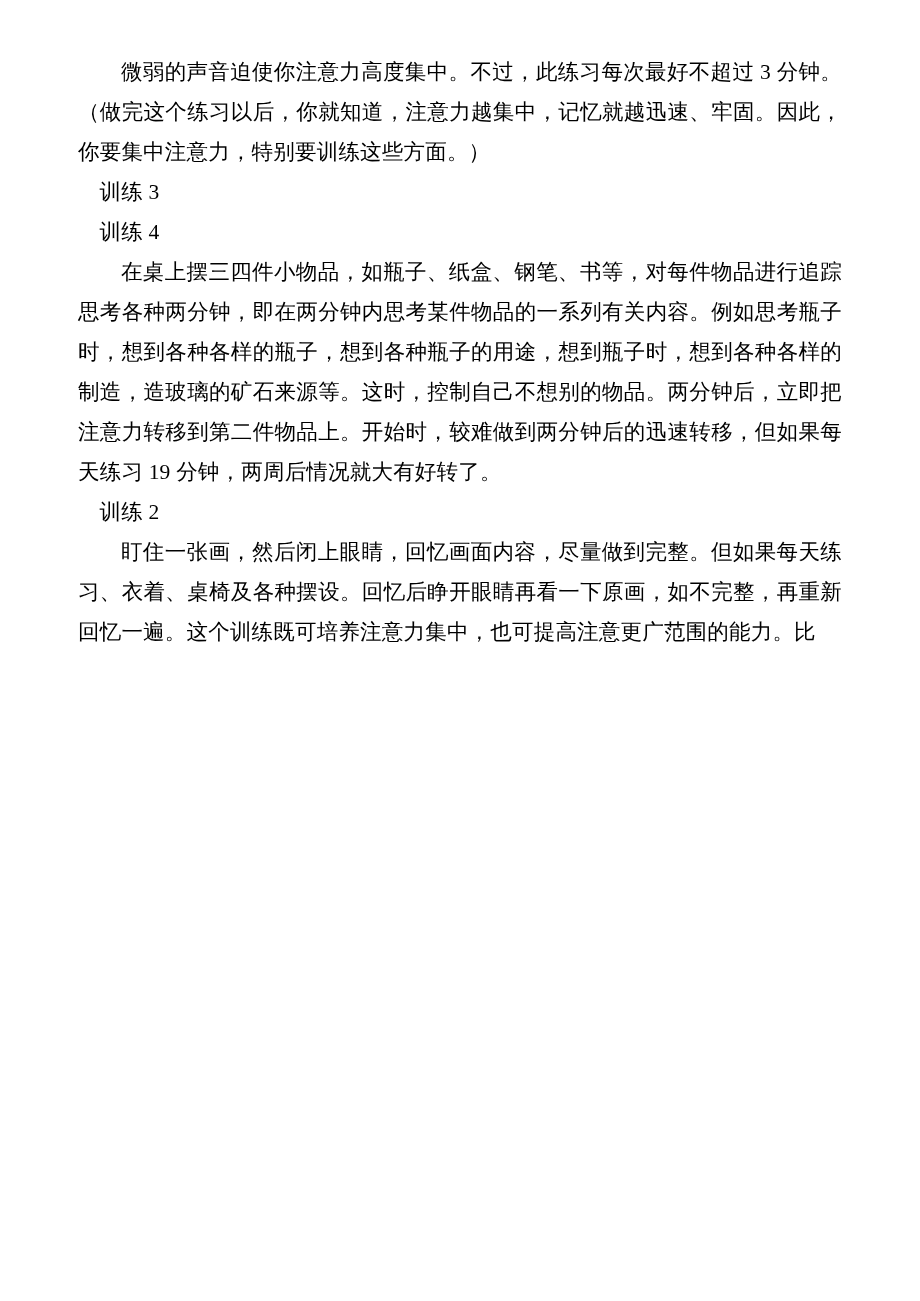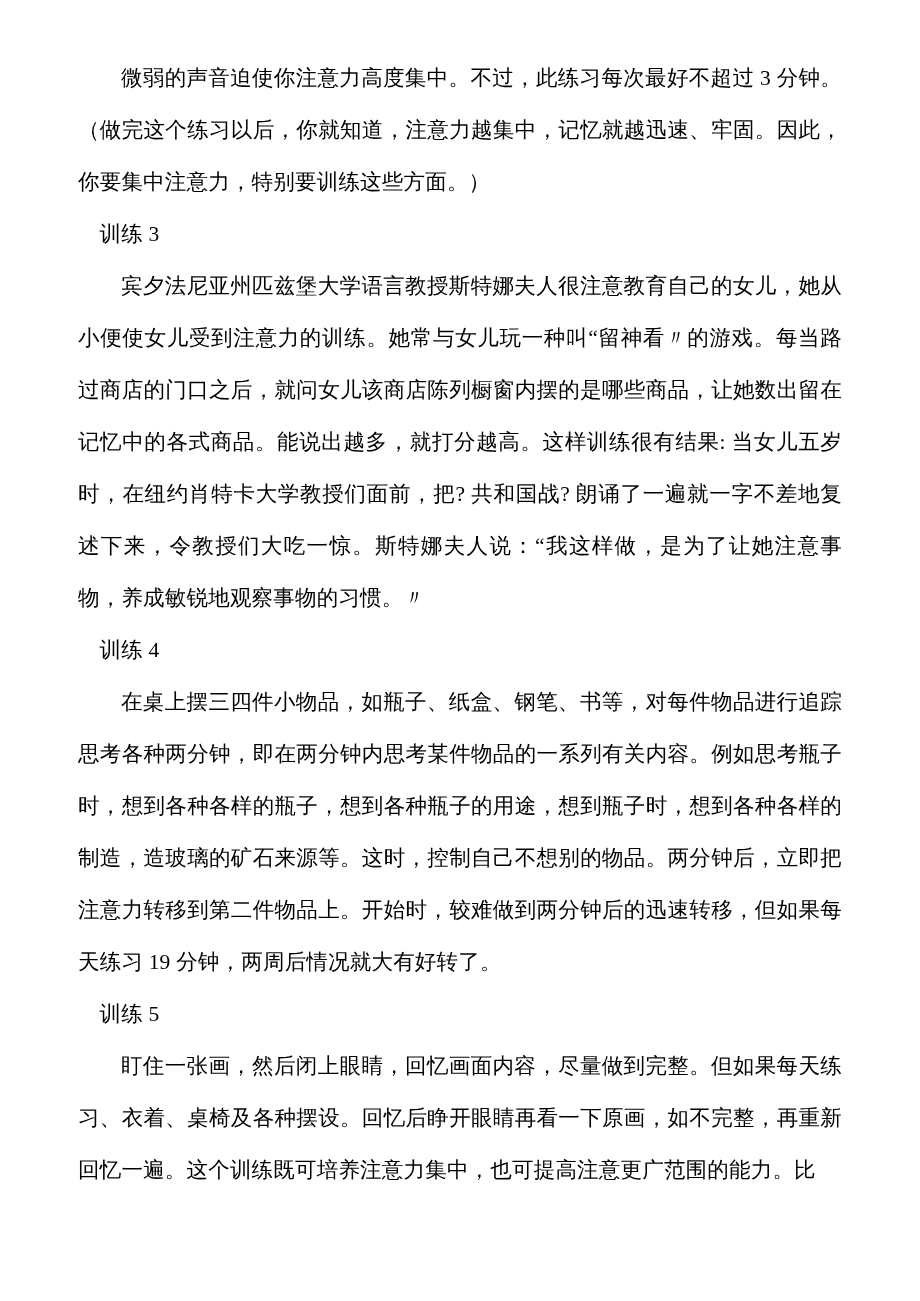--- a/index.html
+++ b/index.html
@@ -16,21 +16,21 @@
   }
   .page {
     box-sizing: border-box;
     width: 920px;
     height: 1301px;
     padding: 52px 78px 40px 78px;
     background: #ffffff;
   }
   .doc-body {
     font-size: 21.5px;
-    line-height: 52px;
+    line-height: 40px;
     text-align: justify;
     text-justify: inter-ideograph;
     letter-spacing: 0.2px;
   }
   p {
     margin: 0 0 0 0;
   }
   p.indent {
     text-indent: 2em;
   }
@@ -39,19 +39,18 @@
     font-family: Liberation Serif, serif;
   }
 </style>
 </head>
 <body>
 
 <div class="page">
   <div class="doc-body">
     <p class="indent">微弱的声音迫使你注意力高度集中。不过，此练习每次最好不超过 3 分钟。（做完这个练习以后，你就知道，注意力越集中，记忆就越迅速、牢固。因此，你要集中注意力，特别要训练这些方面。）</p>
     <p class="heading">训练 3</p>
-    <p class="indent">宾夕法尼亚州匹兹堡大学语言教授斯特娜夫人很注意教育自己的女儿，她从小便使女儿受到注意力的训练。她常与女儿玩一种叫“留神看〃的游戏。每当路过商店的门口之后，就问女儿该商店陈列橱窗内摆的是哪些商品，让她数出留在记忆中的各式商品。能说出越多，就打分越高。这样训练很有结果: 当女儿五岁时，在纽约肖特卡大学教授们面前，把? 共和国战? 朗诵了一遍就一字不差地复述下来，令教授们大吃一惊。斯特娜夫人说：“我这样做，是为了让她注意事物，养成敏锐地观察事物的习惯。〃</p>
     <p class="heading">训练 4</p>
     <p class="indent">在桌上摆三四件小物品，如瓶子、纸盒、钢笔、书等，对每件物品进行追踪思考各种两分钟，即在两分钟内思考某件物品的一系列有关内容。例如思考瓶子时，想到各种各样的瓶子，想到各种瓶子的用途，想到瓶子时，想到各种各样的制造，造玻璃的矿石来源等。这时，控制自己不想别的物品。两分钟后，立即把注意力转移到第二件物品上。开始时，较难做到两分钟后的迅速转移，但如果每天练习 19 分钟，两周后情况就大有好转了。</p>
-    <p class="heading">训练 5</p>
+    <p class="heading">训练 2</p>
     <p class="indent">盯住一张画，然后闭上眼睛，回忆画面内容，尽量做到完整。但如果每天练习、衣着、桌椅及各种摆设。回忆后睁开眼睛再看一下原画，如不完整，再重新回忆一遍。这个训练既可培养注意力集中，也可提高注意更广范围的能力。比</p>
   </div>
 </div>
 
 </body></html>

